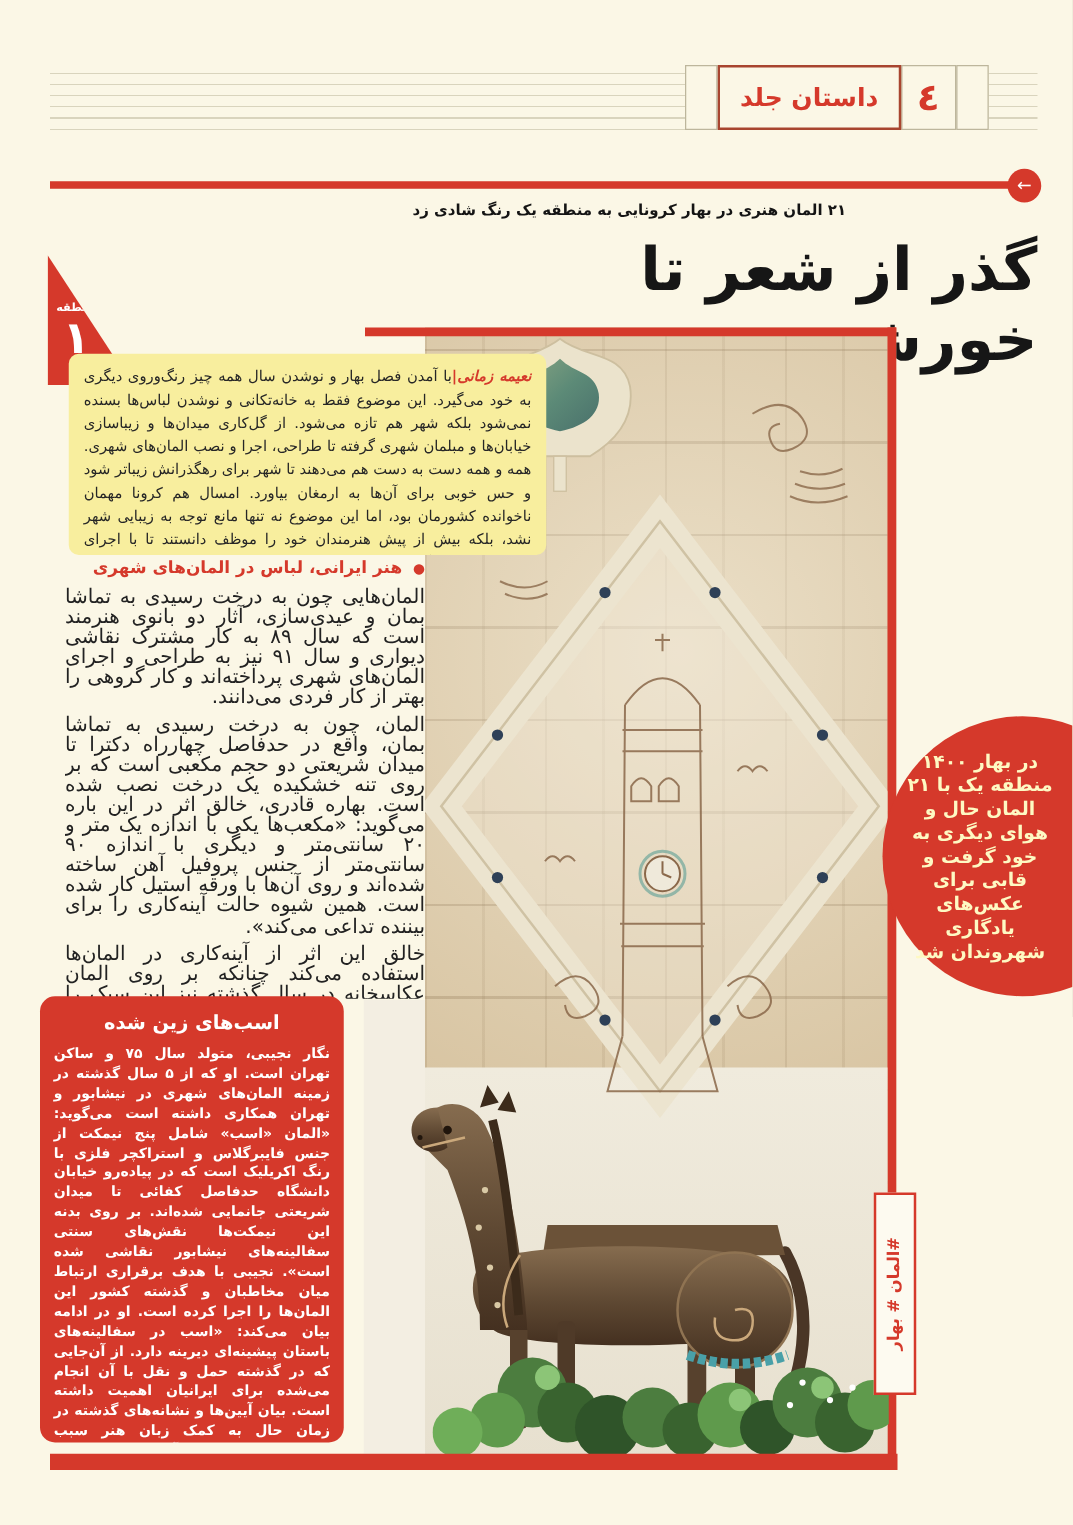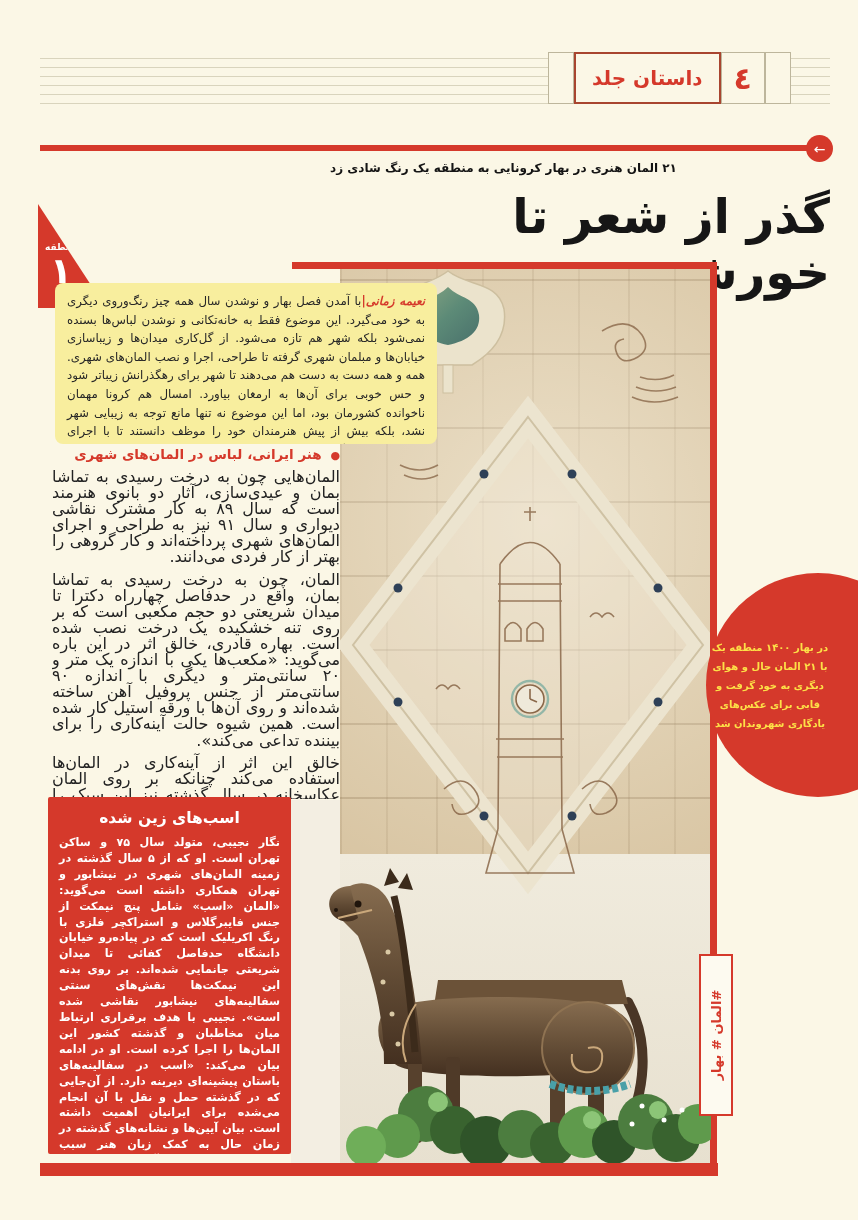--- a/index.html
+++ b/index.html
@@ -50,30 +50,30 @@
     background:#f8ee9e;border-radius:8px;padding:9px 12px;z-index:4;
     font-size:11.8px;line-height:18.6px;color:#262626;text-align:justify;font-weight:500;overflow:hidden;}
   .lead .byline{color:#d5392b;font-weight:bold;font-style:italic;}
   
   .col{position:absolute;left:52px;top:446px;width:288px;z-index:3;}
   .sechead{color:#d5392b;font-weight:bold;font-size:13.5px;margin:0 0 7px;text-align:right;}
   .sechead .bullet{font-size:11px;margin-left:4px;}
   .col p{margin:0 0 6px;font-size:16px;line-height:16.1px;color:#222;text-align:justify;}
   .colbody{max-height:330px;overflow:hidden;}
   
-  .redbox{position:absolute;left:48px;top:797px;width:243px;height:357px;box-sizing:border-box;
-    background:#d5392b;border-radius:2px;padding:10px 11px;z-index:5;overflow:hidden;}
+  .redbox{position:absolute;left:32px;top:797px;width:243px;height:357px;box-sizing:border-box;
+    background:#d5392b;border-radius:12px;padding:10px 11px;z-index:5;overflow:hidden;}
   .redbox h3{margin:2px 0 8px;text-align:center;color:#fff;font-size:15.5px;}
   .redbox .body{color:#fff;font-size:11.2px;line-height:15.9px;font-weight:bold;text-align:justify;}
   
   .quote{position:absolute;left:706px;top:573px;width:224px;height:224px;border-radius:50%;
     background:#d5392b;z-index:4;}
-  .quote .qtext{position:absolute;left:4px;top:14px;width:120px;height:196px;display:flex;
-    align-items:center;justify-content:center;text-align:center;color:#fde047;
-    font-size:10px;line-height:19px;font-weight:bold;}
+  .quote .qtext{position:absolute;left:18px;top:14px;width:120px;height:196px;display:flex;
+    align-items:center;justify-content:center;text-align:center;color:#fef9c3;
+    font-size:15px;line-height:19px;font-weight:bold;}
   
   .tag{position:absolute;left:699px;top:954px;width:34px;height:162px;background:#fdfaf0;
     border:2px solid #d5392b;box-sizing:border-box;z-index:5;}
   .tag .rot{position:absolute;left:50%;top:50%;width:158px;transform:translate(-50%,-50%) rotate(-90deg);
     text-align:center;white-space:nowrap;color:#d5392b;font-weight:bold;font-size:13px;}
 </style>
 </head>
 <body>
 
 <div id="canvas">

